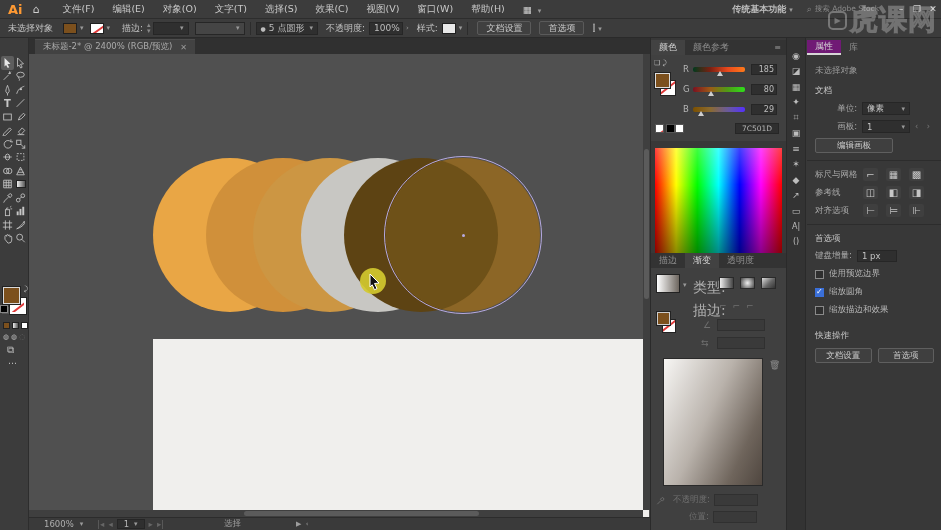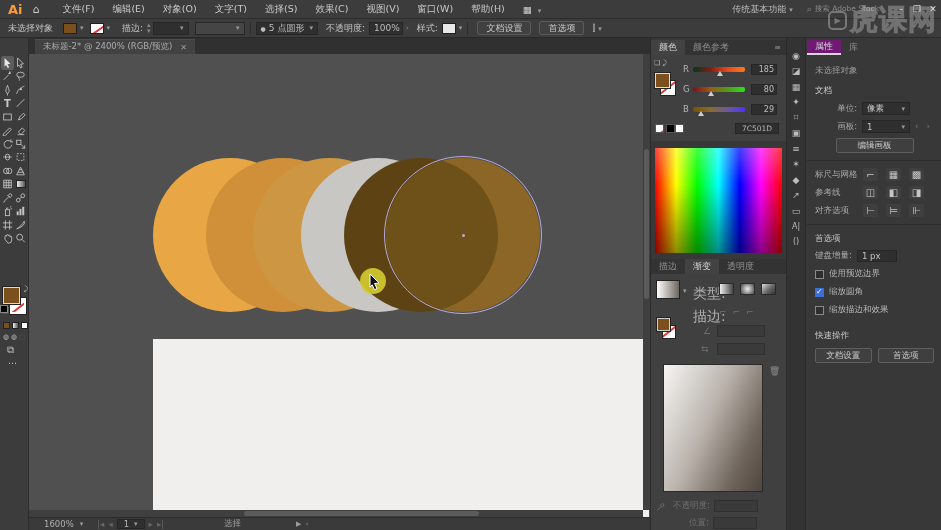--- a/index.html
+++ b/index.html
@@ -5,21 +5,21 @@
   html,body{margin:0;padding:0;background:#222;}
   *{box-sizing:border-box;font-family:"DejaVu Sans","Liberation Sans",sans-serif;}
   #app{position:relative;width:941px;height:530px;background:#3a3a3a;overflow:hidden;font-size:10px;color:#c3c3c3;}
   .abs{position:absolute;}
   
   #menubar{position:absolute;left:0;top:0;width:941px;height:19px;background:#3c3c3c;border-bottom:1px solid #2d2d2d;display:flex;align-items:center;}
   .ai-logo{color:#ff9a33;font-weight:bold;font-size:13px;margin:0 10px 0 8px;}
   .home-ic{color:#cfcfcf;font-size:11px;margin-right:14px;}
   .menu-item{padding:0 9px;color:#c9c9c9;font-size:9.5px;white-space:nowrap;}
   .ws-right{margin-left:auto;display:flex;align-items:center;}
-  .workspace{color:#bdbdbd;font-size:9px;margin-right:14px;}
+  .workspace{color:#bdbdbd;font-size:9px;margin-right:14px;font-weight:bold;}
   .caret{font-size:7px;color:#9a9a9a;margin-left:3px;}
   .stock{color:#8b8b8b;font-size:7.5px;display:flex;align-items:center;margin-right:14px;}
   .winbtn{color:#cfcfcf;width:16px;text-align:center;font-size:9px;}
   
   #watermark{position:absolute;top:1px;right:4px;display:flex;align-items:center;gap:3px;pointer-events:none;z-index:50;opacity:.55;}
   #watermark .wm-logo{width:19px;height:19px;border:2px solid rgba(255,255,255,.55);border-radius:5px;display:flex;align-items:center;justify-content:center;color:rgba(255,255,255,.55);font-size:8px;}
   #watermark .wm-text{font-size:28px;font-weight:bold;color:transparent;-webkit-text-stroke:1px rgba(255,255,255,.5);letter-spacing:1px;}
   
   #optionsbar{position:absolute;left:0;top:19px;width:941px;height:19px;background:#3c3c3c;border-bottom:1px solid #2a2a2a;display:flex;align-items:center;font-size:9px;color:#c3c3c3;}
   .ob-label{margin:0 4px;white-space:nowrap;}
@@ -92,21 +92,21 @@
   .sl-val{margin-left:6px;width:26px;height:11px;background:#2f2f2f;border:1px solid #262626;color:#bdbdbd;font-size:8px;display:flex;align-items:center;justify-content:flex-end;padding:0 2px;}
   #tr-r{background:linear-gradient(to right,#003a1d,#7c2012,#e8491d,#ff7a1a);}
   #tr-g{background:linear-gradient(to right,#7c1020,#9c5a16,#4f9c16,#2ee01a);}
   #tr-b{background:linear-gradient(to right,#7c5000,#8a6a30,#6a5a9a,#5430ff);}
   .cp-bottom{position:absolute;left:4px;top:68px;width:127px;display:flex;align-items:center;}
   .bw{width:9px;height:9px;border:1px solid #555;}
   .hexbox{margin-left:auto;margin-right:3px;width:44px;height:11px;background:#2f2f2f;border:1px solid #262626;color:#b5b5b5;font-size:7.5px;display:flex;align-items:center;justify-content:center;}
   #spectrum{position:relative;margin-top:7px;margin-left:4px;width:127px;height:105px;background:linear-gradient(to right,#f00,#ff0,#0f0,#0ff,#00f,#f0f,#f00);}
   #spectrum:before{content:"";position:absolute;inset:0;background:linear-gradient(to bottom,rgba(255,255,255,.25),rgba(255,255,255,0) 35%,rgba(0,0,0,.45));}
   
-  #grad-tabs{margin-top:6px;}
+  #grad-tabs{margin-top:0;}
   #grad-body{position:relative;height:265px;}
   .g-thumb{position:absolute;left:5px;top:6px;width:24px;height:19px;background:linear-gradient(to right,#fff,#6d665f);border:1px solid #222;}
   .g-thumb-car{position:absolute;left:32px;top:13px;color:#999;font-size:7px;}
   .g-row-label{position:absolute;color:#b0b0b0;font-size:14px;}
   .g-type-btn{width:15px;height:12px;border:1px solid #2a2a2a;display:inline-block;margin-right:3px;vertical-align:middle;}
   .g-fill{position:absolute;left:6px;top:44px;width:13px;height:13px;border:1px solid #ccc;outline:1px solid #222;}
   .g-stroke{position:absolute;left:12px;top:52px;width:12px;height:12px;background:#fff;outline:1px solid #222;overflow:hidden;}
   .g-stroke:before{content:"";position:absolute;left:-3px;top:4px;width:20px;height:2px;background:#e03a3a;transform:rotate(-38deg);}
   .g-dim-box{background:#3a3a3a;border:1px solid #303030;height:12px;width:48px;display:inline-block;}
   #grad-preview{position:absolute;left:12px;top:90px;width:100px;height:128px;background:linear-gradient(115deg,#f7f6f4,#b9b2ab 45%,#6f655c 78%,#4f463f);border:1px solid #2a2a2a;}
@@ -539,21 +539,21 @@
             </span>
         </div>
         <div class="prop-row">
           <span class="lab">画板:</span>
           <span class="dd">
               <span>1</span>
               <span class="caret">▾</span>
             </span>
           <span class="navarrows">‹ ›</span>
         </div>
-        <div class="prop-row" style="justify-content:center;">
+        <div class="prop-row" style="justify-content:flex-start;">
           <span class="btn" style="width:78px;">编辑画板</span>
         </div>
         <div class="hr"></div>
         <div class="prop-row">
           <span style="width:46px;color:#a8a8a8;">标尺与网格</span>
           <span class="icon-row" style="margin-left:2px;">
             <span class="pic">⌐</span>
             <span class="pic">▦</span>
             <span class="pic">▩</span>
           </span>

